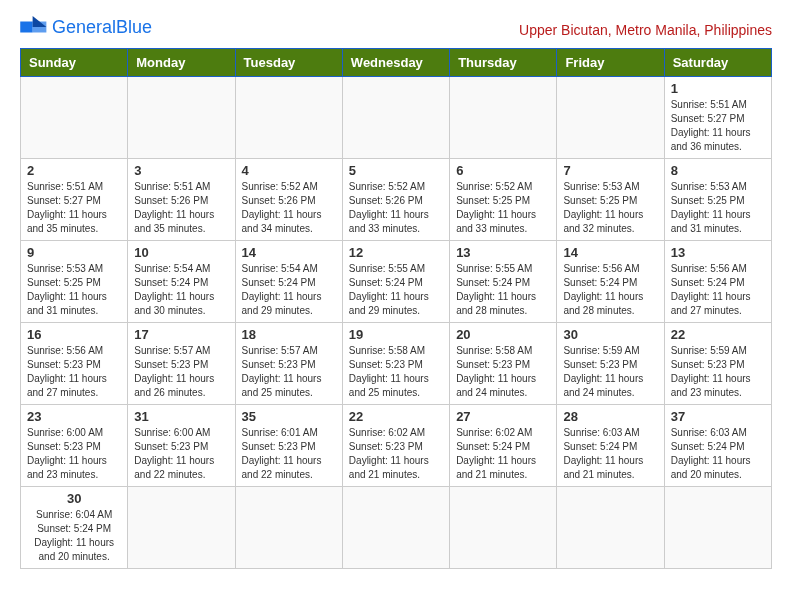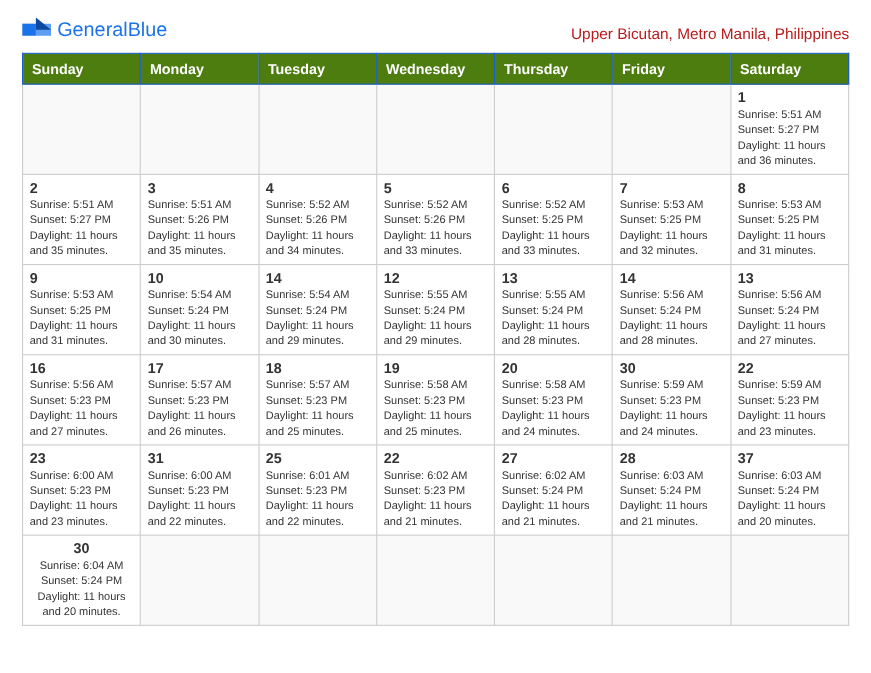--- a/index.html
+++ b/index.html
@@ -297,21 +297,21 @@
 and 23 minutes.</div>
         </td>
         <td>
           <span class="day-number">31</span>
           <div class="day-info" style="white-space: pre-line;">Sunrise: 6:00 AM
 Sunset: 5:23 PM
 Daylight: 11 hours
 and 22 minutes.</div>
         </td>
         <td>
-          <span class="day-number">25</span>
+          <span class="day-number">35</span>
           <div class="day-info" style="white-space: pre-line;">Sunrise: 6:01 AM
 Sunset: 5:23 PM
 Daylight: 11 hours
 and 22 minutes.</div>
         </td>
         <td>
           <span class="day-number">22</span>
           <div class="day-info" style="white-space: pre-line;">Sunrise: 6:02 AM
 Sunset: 5:23 PM
 Daylight: 11 hours

